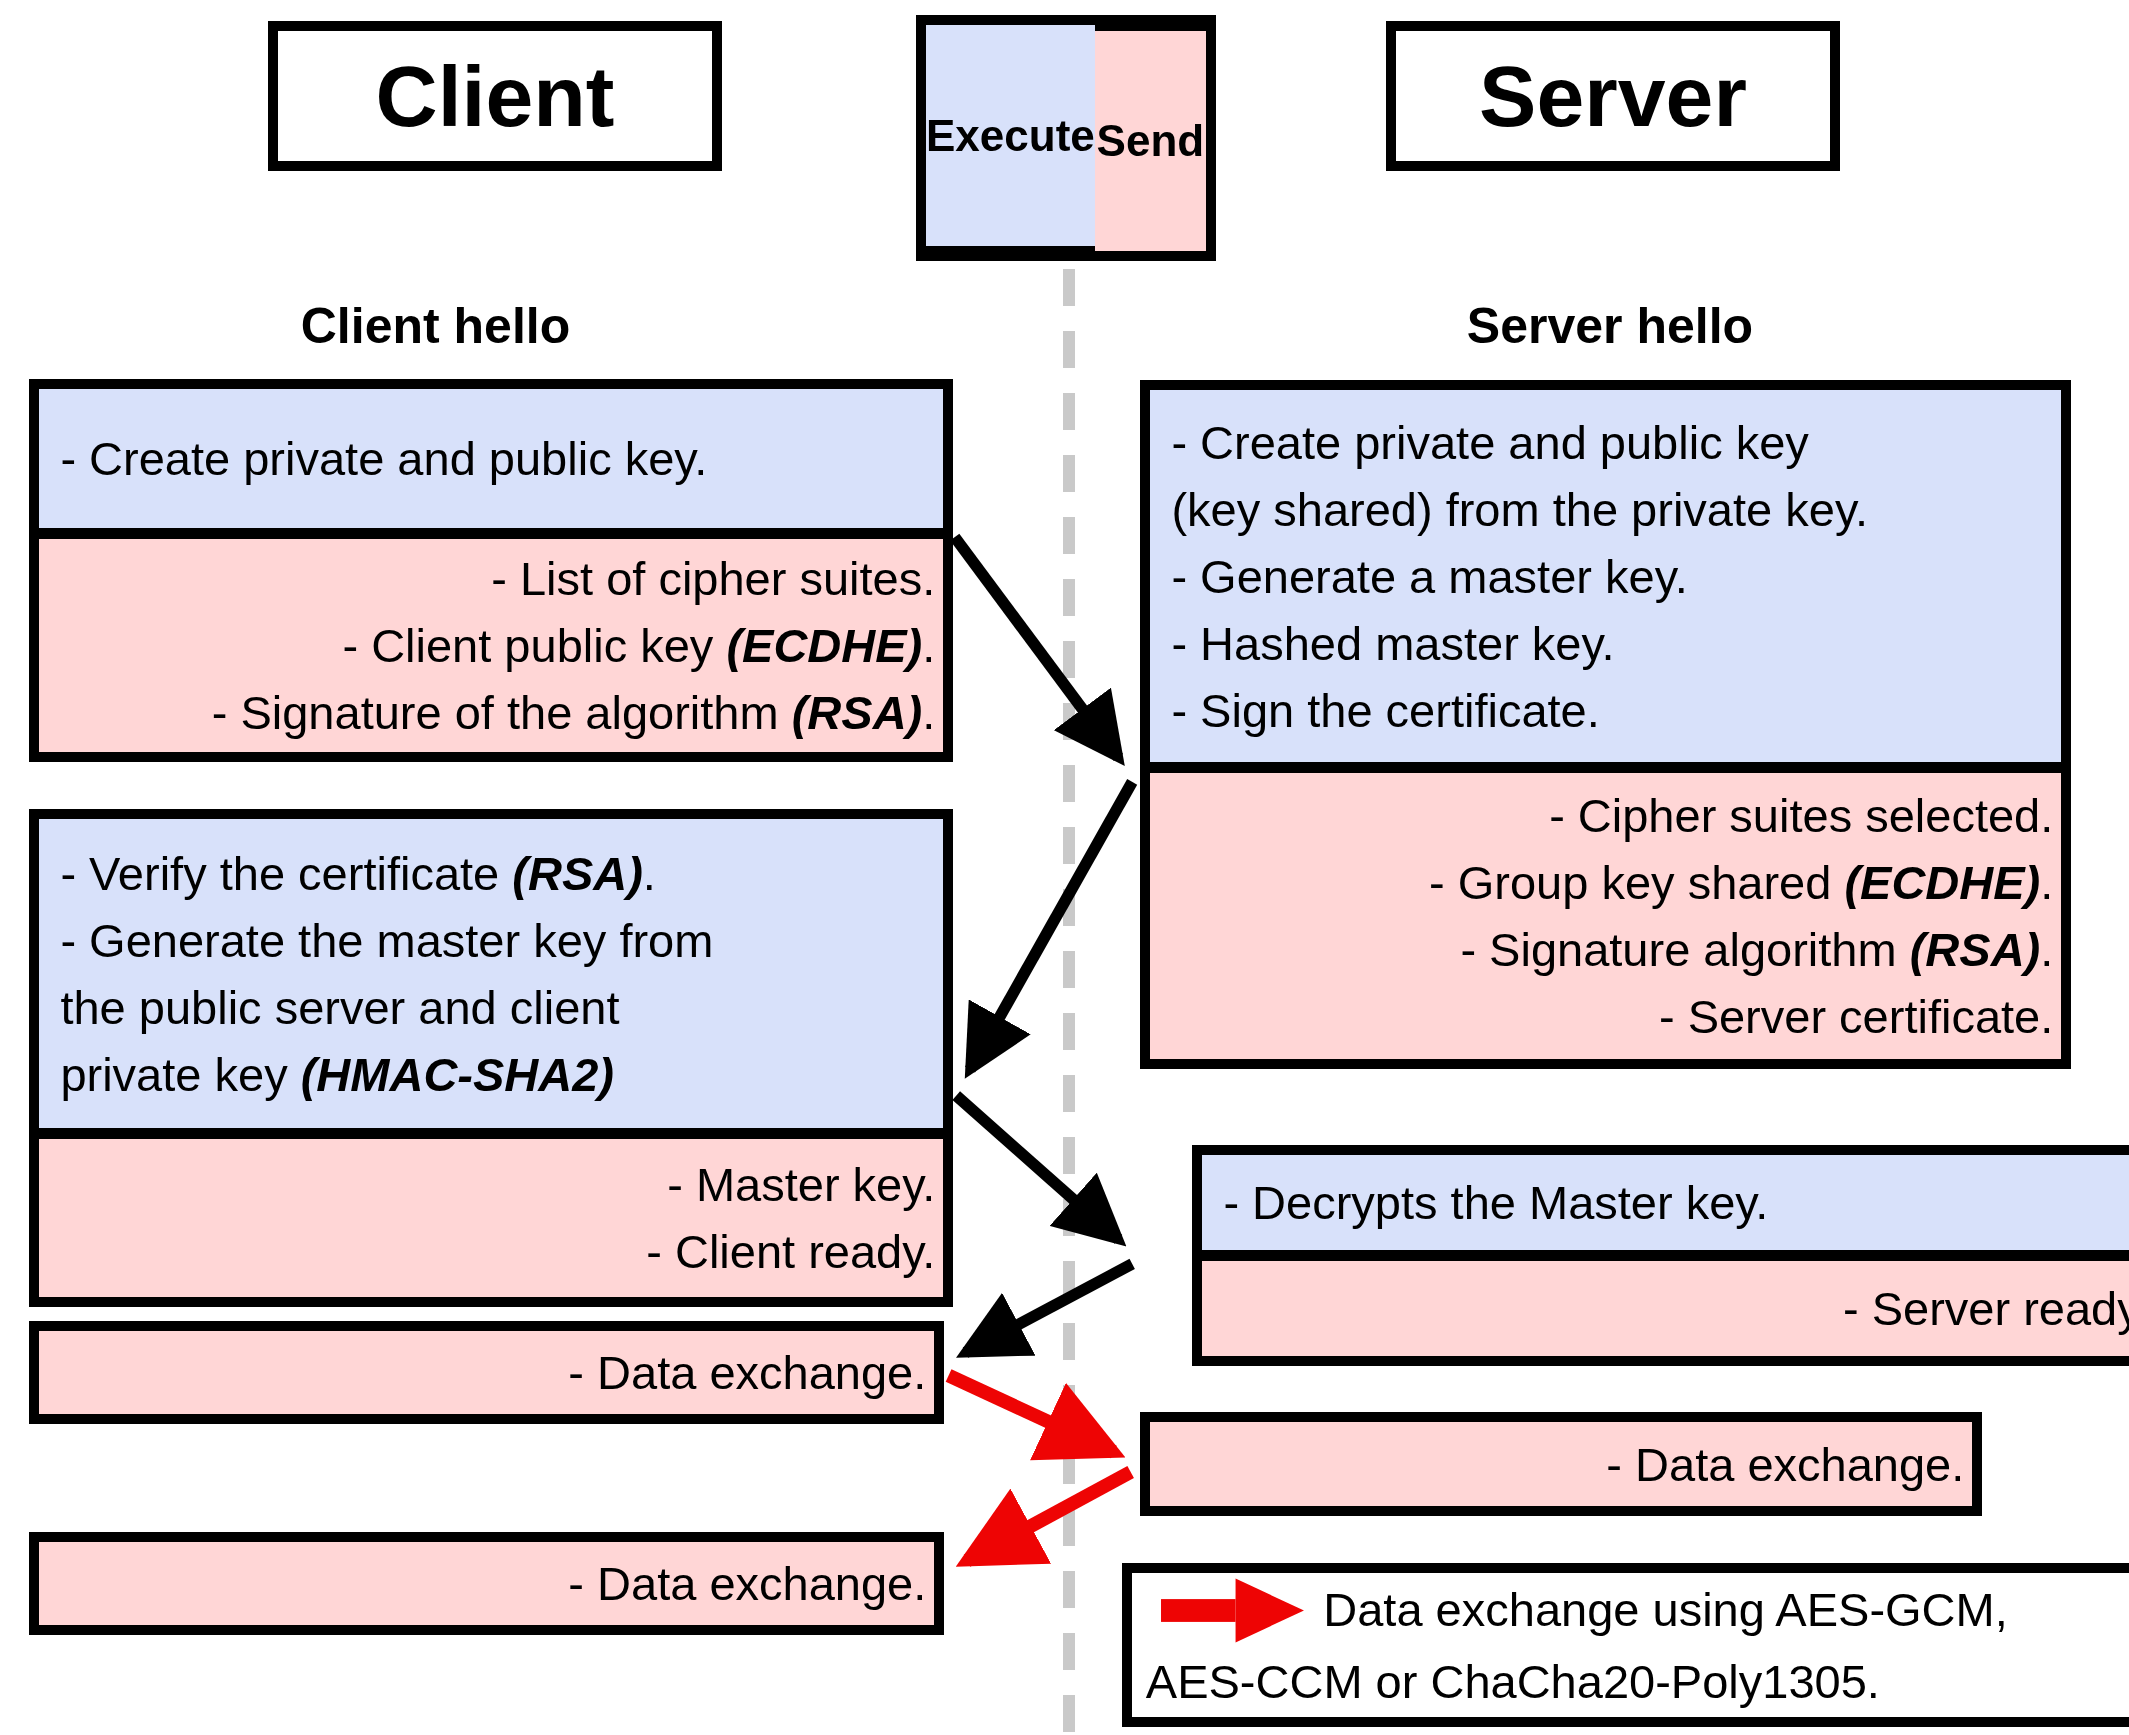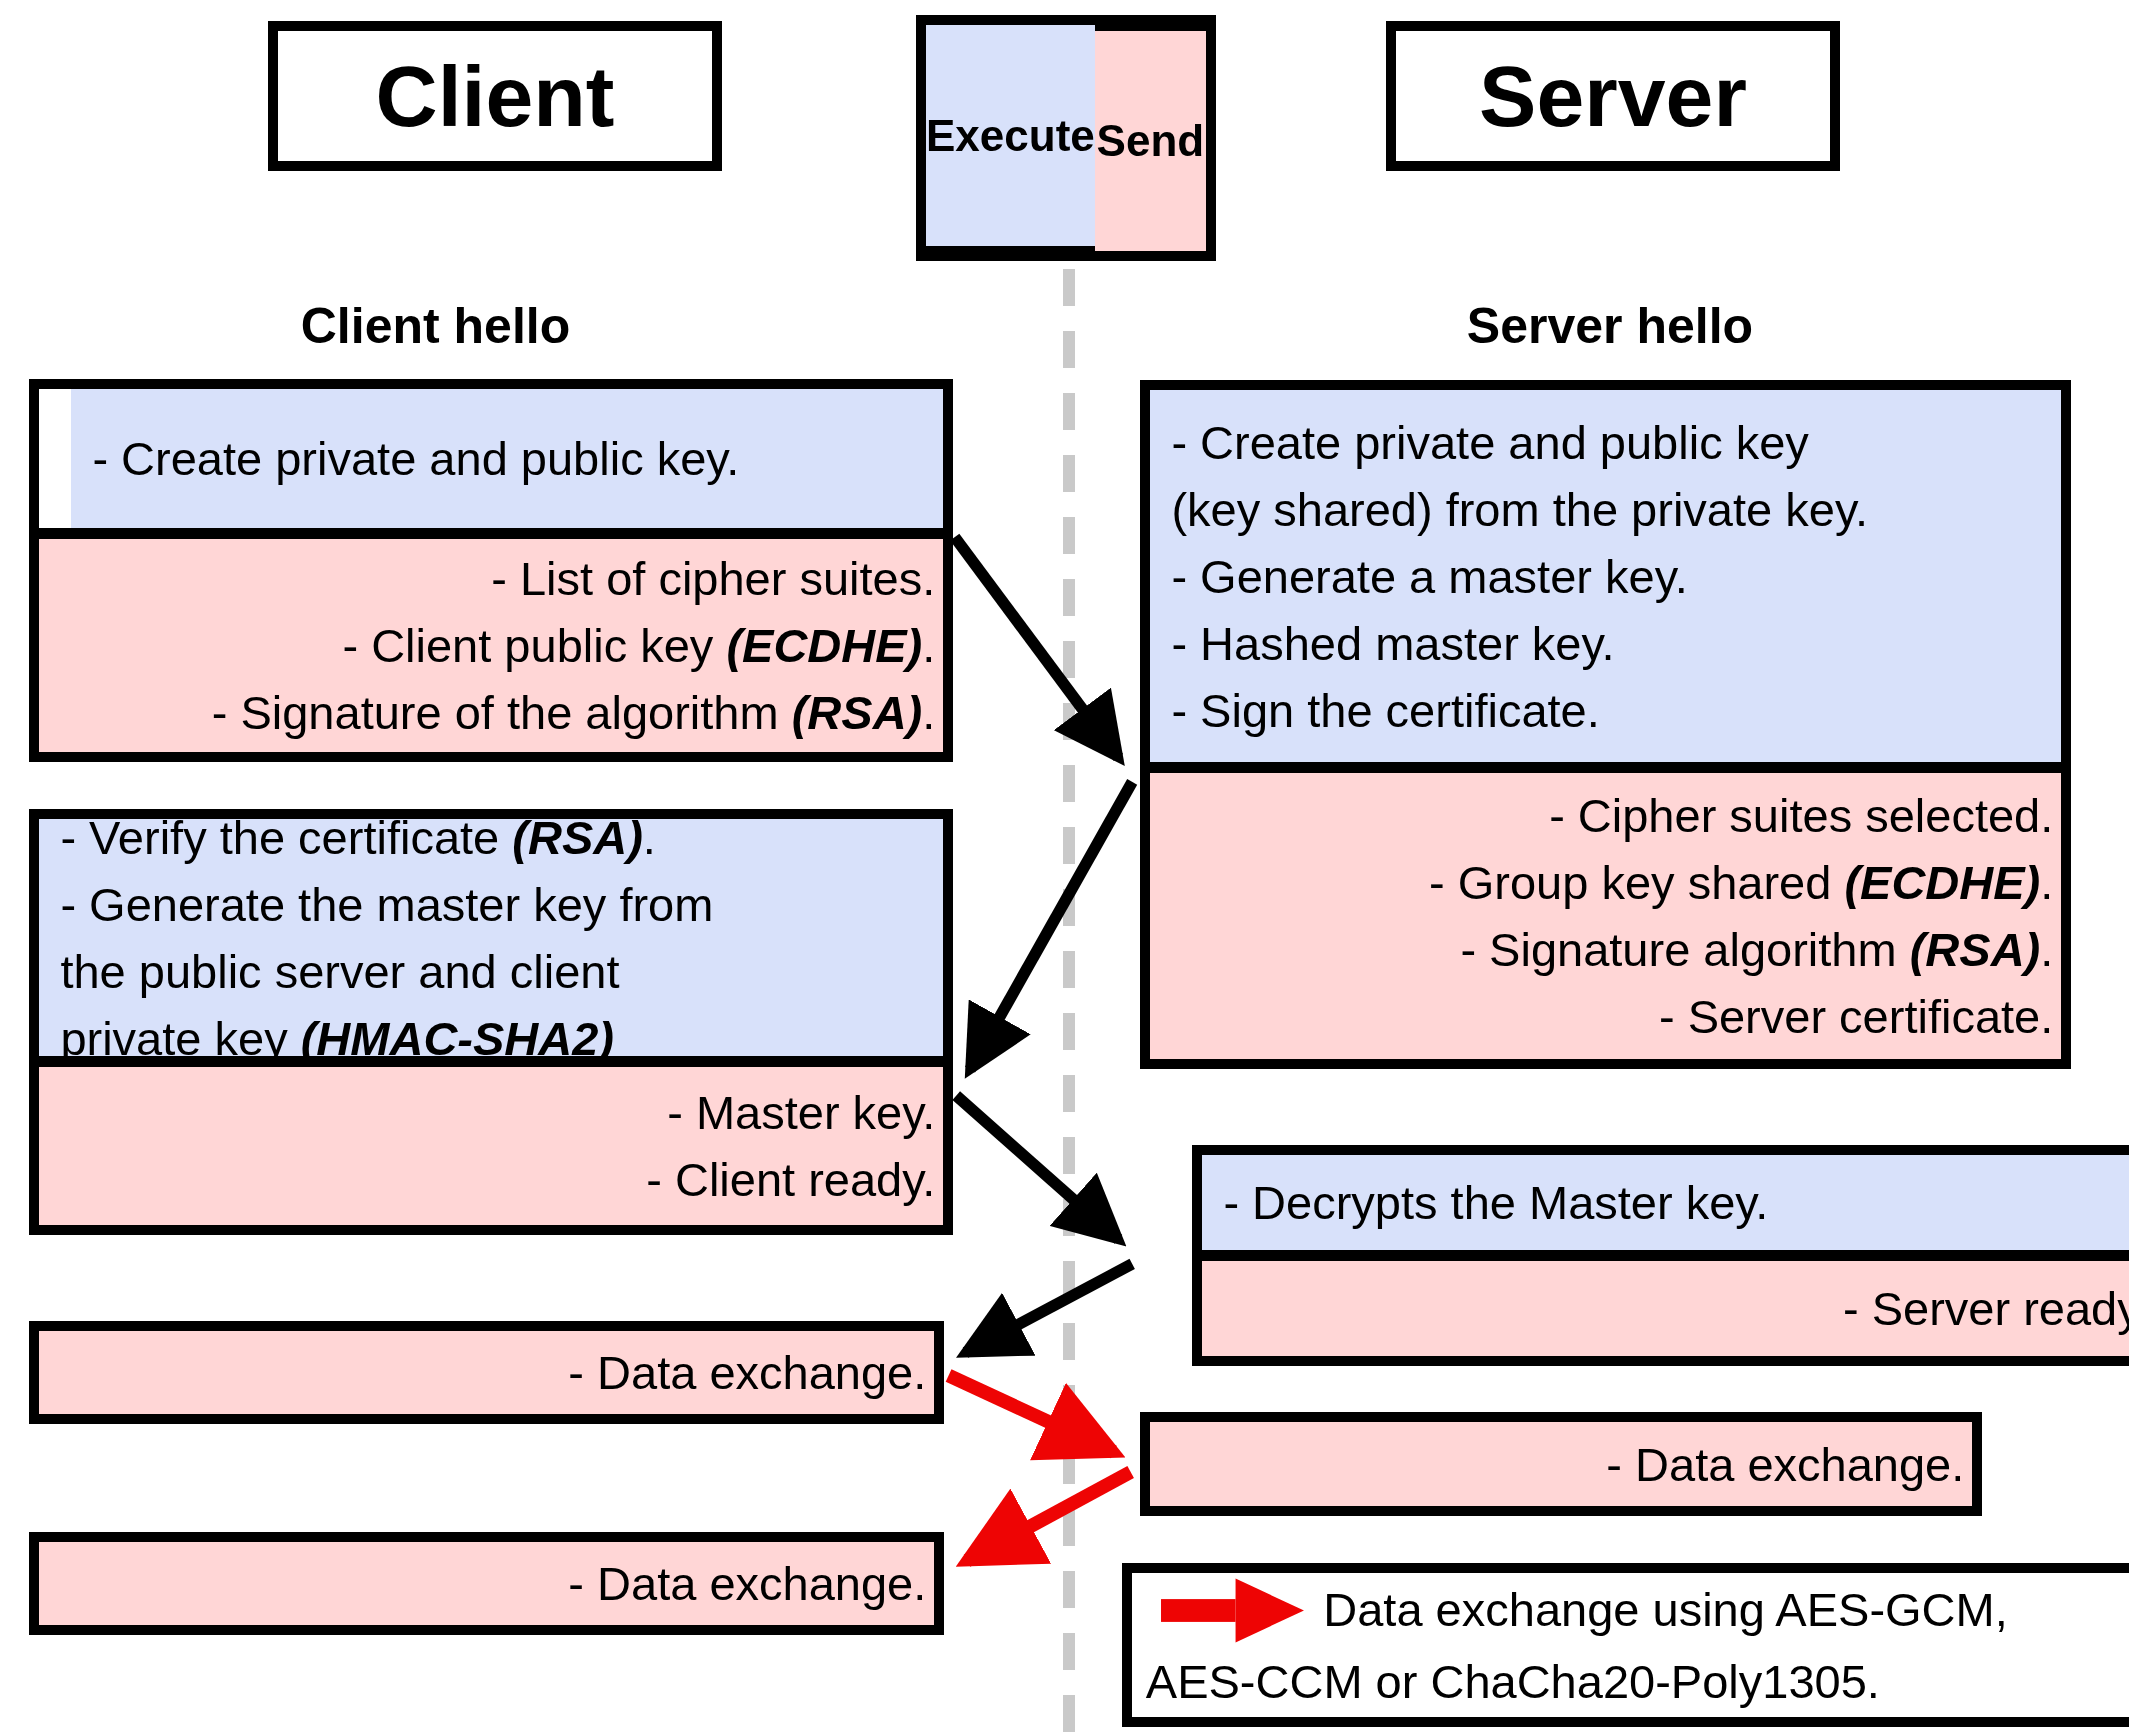--- a/index.html
+++ b/index.html
@@ -111,21 +111,21 @@
   </div>
 
   <div class="title-box" style="left:1386px;top:21.4px;width:454px;height:150px;">
     <span>Server</span>
   </div>
 
   <div class="col-heading" style="left:252px;top:297px;width:367px;">Client hello</div>
   <div class="col-heading" style="left:1415px;top:297px;width:390px;">Server hello</div>
 
   <div class="box" style="left:29px;top:379px;width:924px;">
-    <div class="sec exec" style="height:139px;margin-left:32px;">
+    <div class="sec exec" style="height:139px;">
         <div class="line"><span>- Create private and public key.</span></div>
       </div>
     <div class="hdivider"></div>
     <div class="sec send" style="height:213px;">
         <div class="line"><span>- List of cipher suites.</span></div>
         <div class="line"><span>- Client public key </span><span class="b">(ECDHE)</span><span>.</span></div>
         <div class="line"><span>- Signature of the algorithm </span><span class="b">(RSA)</span><span>.</span></div>
       </div>
   </div>
 
@@ -140,21 +140,21 @@
     <div class="hdivider"></div>
     <div class="sec send" style="height:286px;">
         <div class="line"><span>- Cipher suites selected.</span></div>
         <div class="line"><span>- Group key shared </span><span class="b">(ECDHE)</span><span>.</span></div>
         <div class="line"><span>- Signature algorithm </span><span class="b">(RSA)</span><span>.</span></div>
         <div class="line"><span>- Server certificate.</span></div>
       </div>
   </div>
 
   <div class="box" style="left:29px;top:809px;width:924px;">
-    <div class="sec exec" style="height:237px;">
+    <div class="sec exec" style="height:309px;">
         <div class="line"><span>- Verify the certificate </span><span class="b">(RSA)</span><span>.</span></div>
         <div class="line"><span>- Generate the master key from</span></div>
         <div class="line"><span>the public server and client</span></div>
         <div class="line"><span>private key </span><span class="b">(HMAC-SHA2)</span></div>
       </div>
     <div class="hdivider"></div>
     <div class="sec send" style="height:158px;">
         <div class="line"><span>- Master key.</span></div>
         <div class="line"><span>- Client ready.</span></div>
       </div>

